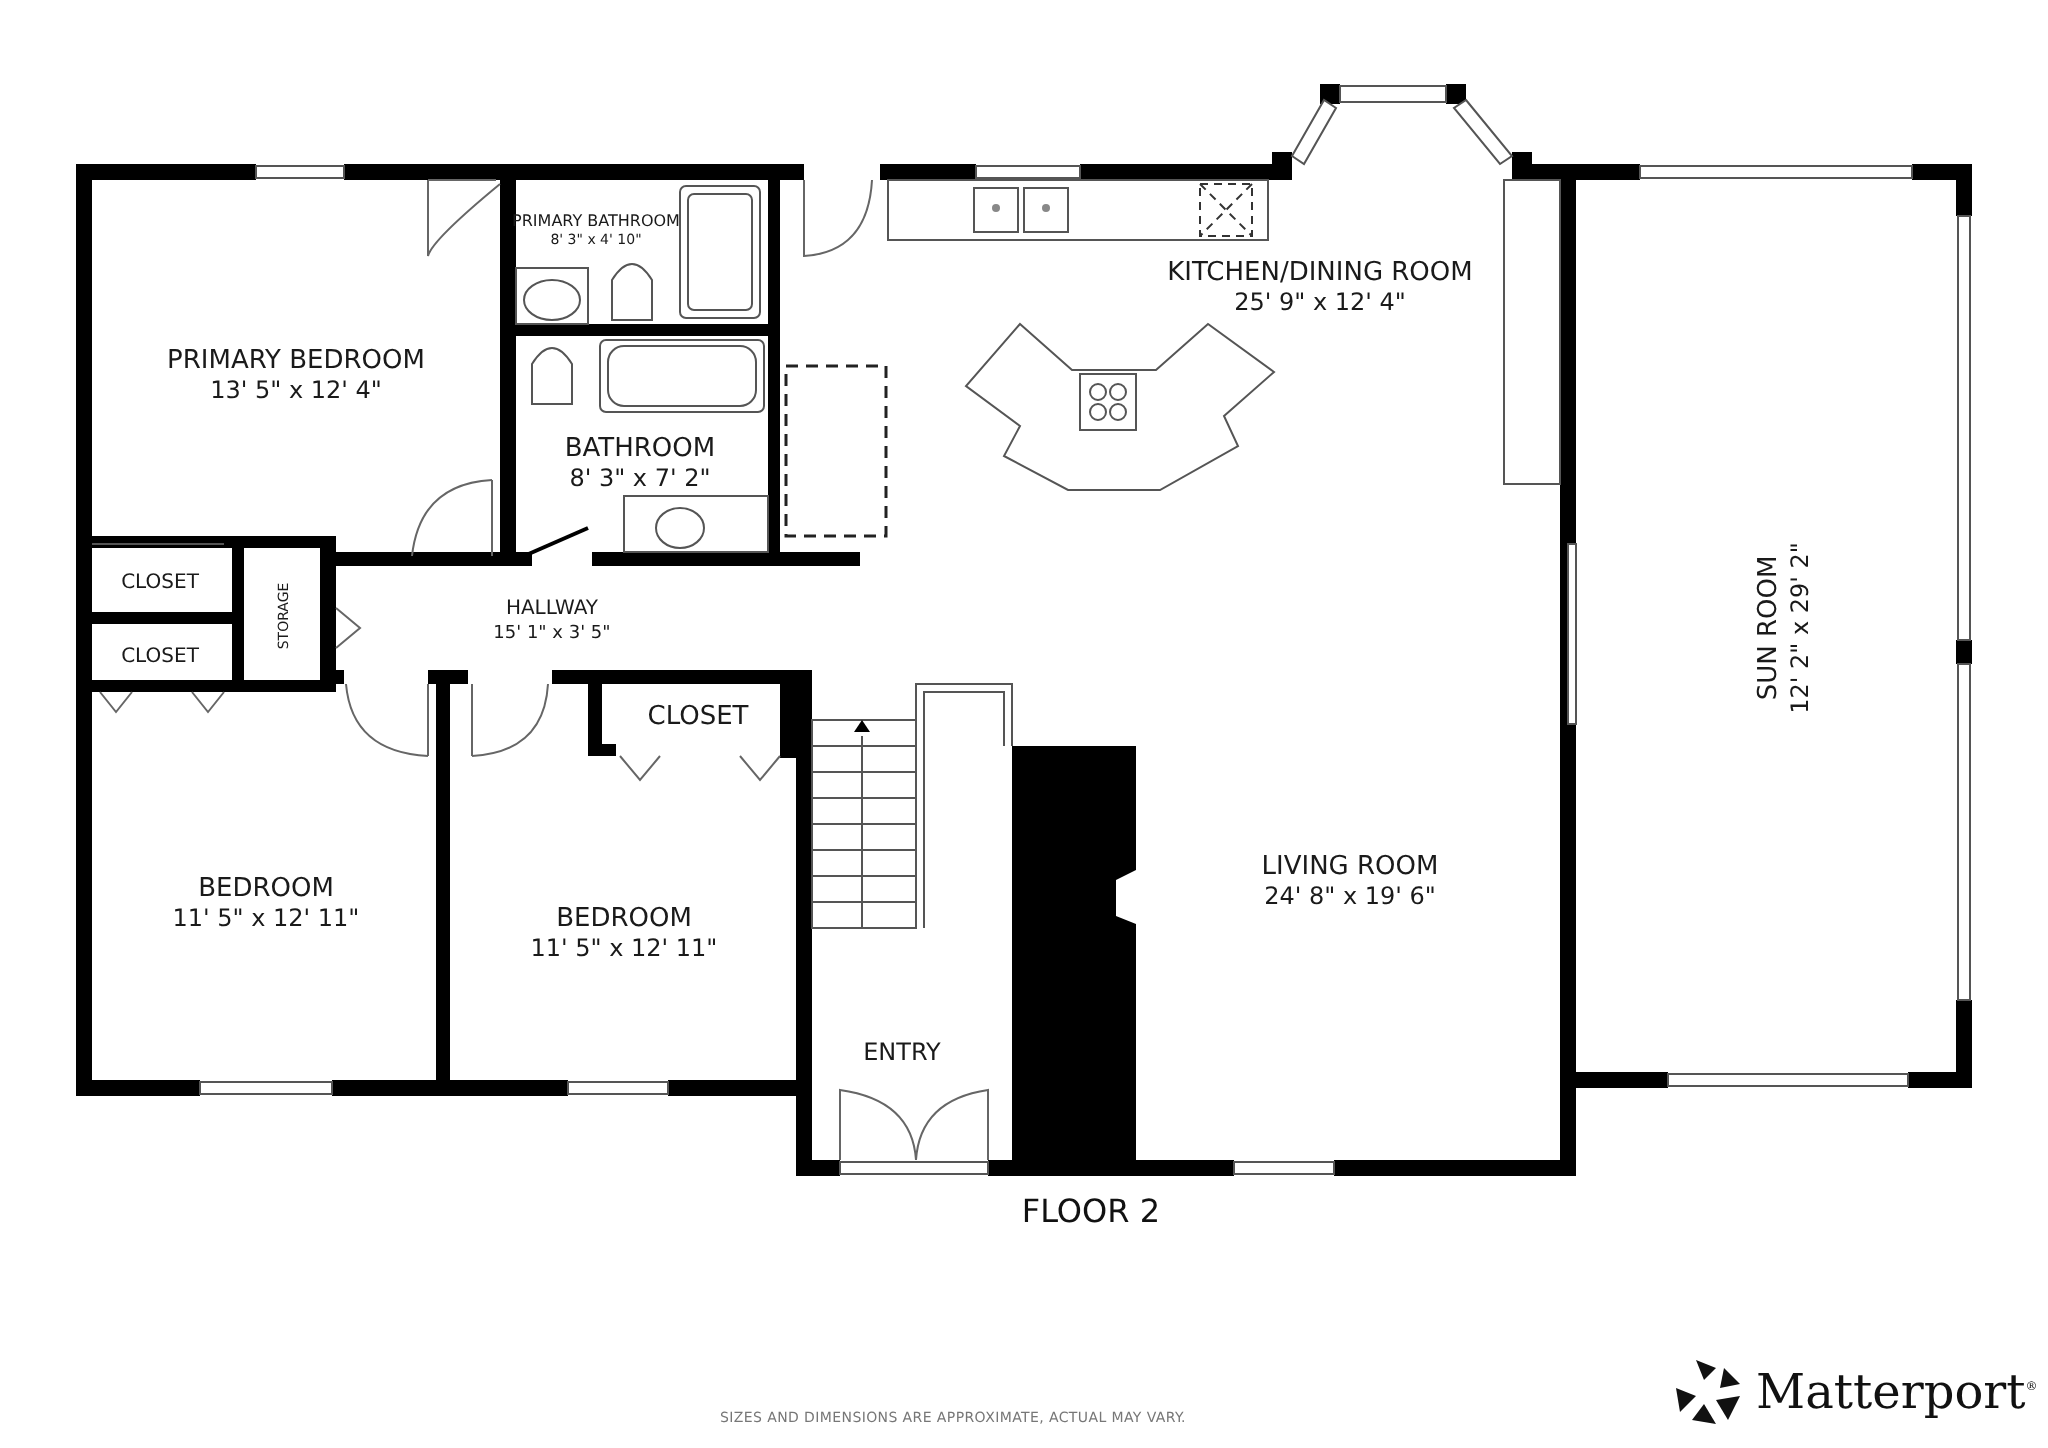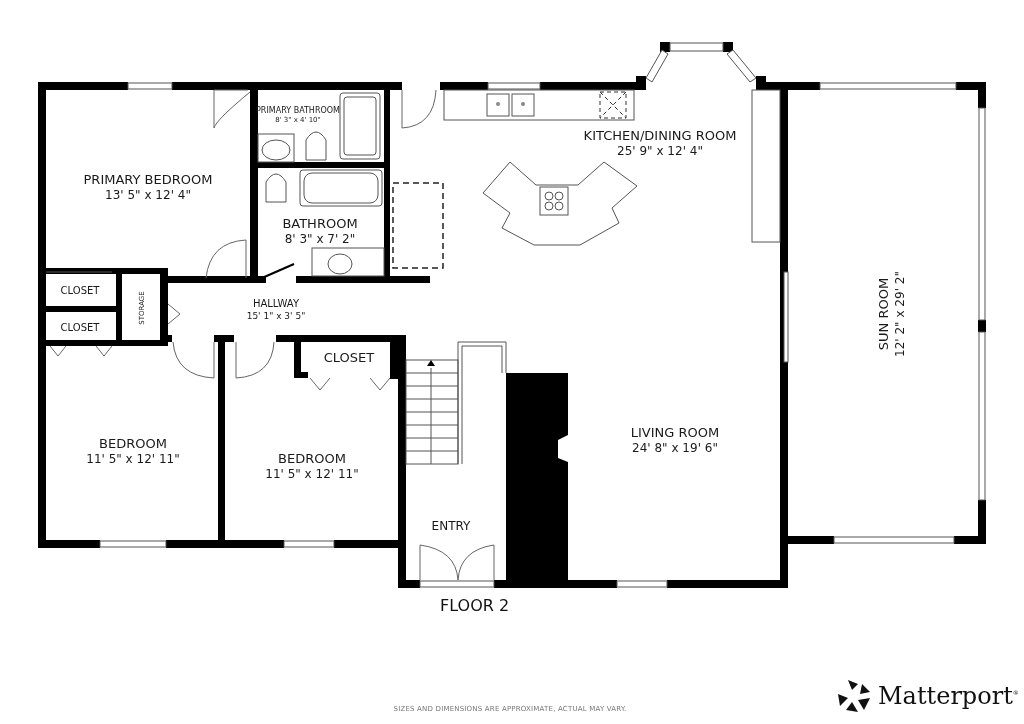--- a/index.html
+++ b/index.html
@@ -8,22 +8,22 @@
     .wall { fill: #000; }
     .thin { fill: none; stroke: #555; stroke-width: 1; }
     .win { fill: #fff; stroke: #555; stroke-width: 1; }
     .door { fill: none; stroke: #666; stroke-width: 1; }
     .lbl { font-family: "DejaVu Sans", sans-serif; fill: #1a1a1a; text-anchor: middle; }
     .room-name { font-size: 13px; }
     .room-dim { font-size: 12px; }
     .small-name { font-size: 8px; }
     .small-dim { font-size: 7px; }
     .tiny { font-size: 7px; }
-    .floor-label { position: absolute; left: 440px; top: 596px; width: 140px; text-align: left; font-size: 16px; color: #111; font-family: "DejaVu Sans", sans-serif; }
-    .disclaimer { position: absolute; left: 360px; top: 705px; width: 300px; text-align: center; font-size: 7px; color: #777; letter-spacing: 0.2px; font-family: "DejaVu Sans", sans-serif; }
+    .floor-label { position: absolute; left: 440px; top: 596px; width: 140px; text-align: right; font-size: 16px; color: #111; font-family: "DejaVu Sans", sans-serif; }
+    .disclaimer { position: absolute; left: 360px; top: 705px; width: 300px; font-size: 7px; color: #777; letter-spacing: 0.2px; font-family: "DejaVu Sans", sans-serif; }
     .brand { position: absolute; left: 836px; top: 676px; height: 40px; display: flex; align-items: center; }
     .brand-name { font-family: "DejaVu Serif", serif; font-size: 24px; color: #111; margin-left: 6px; }
     .brand-reg { font-size: 6px; vertical-align: super; }
   </style>
 </head>
 <body>
 
 <svg id="plan" viewBox="0 0 1024 724" xmlns="http://www.w3.org/2000/svg">
 
   <g>

